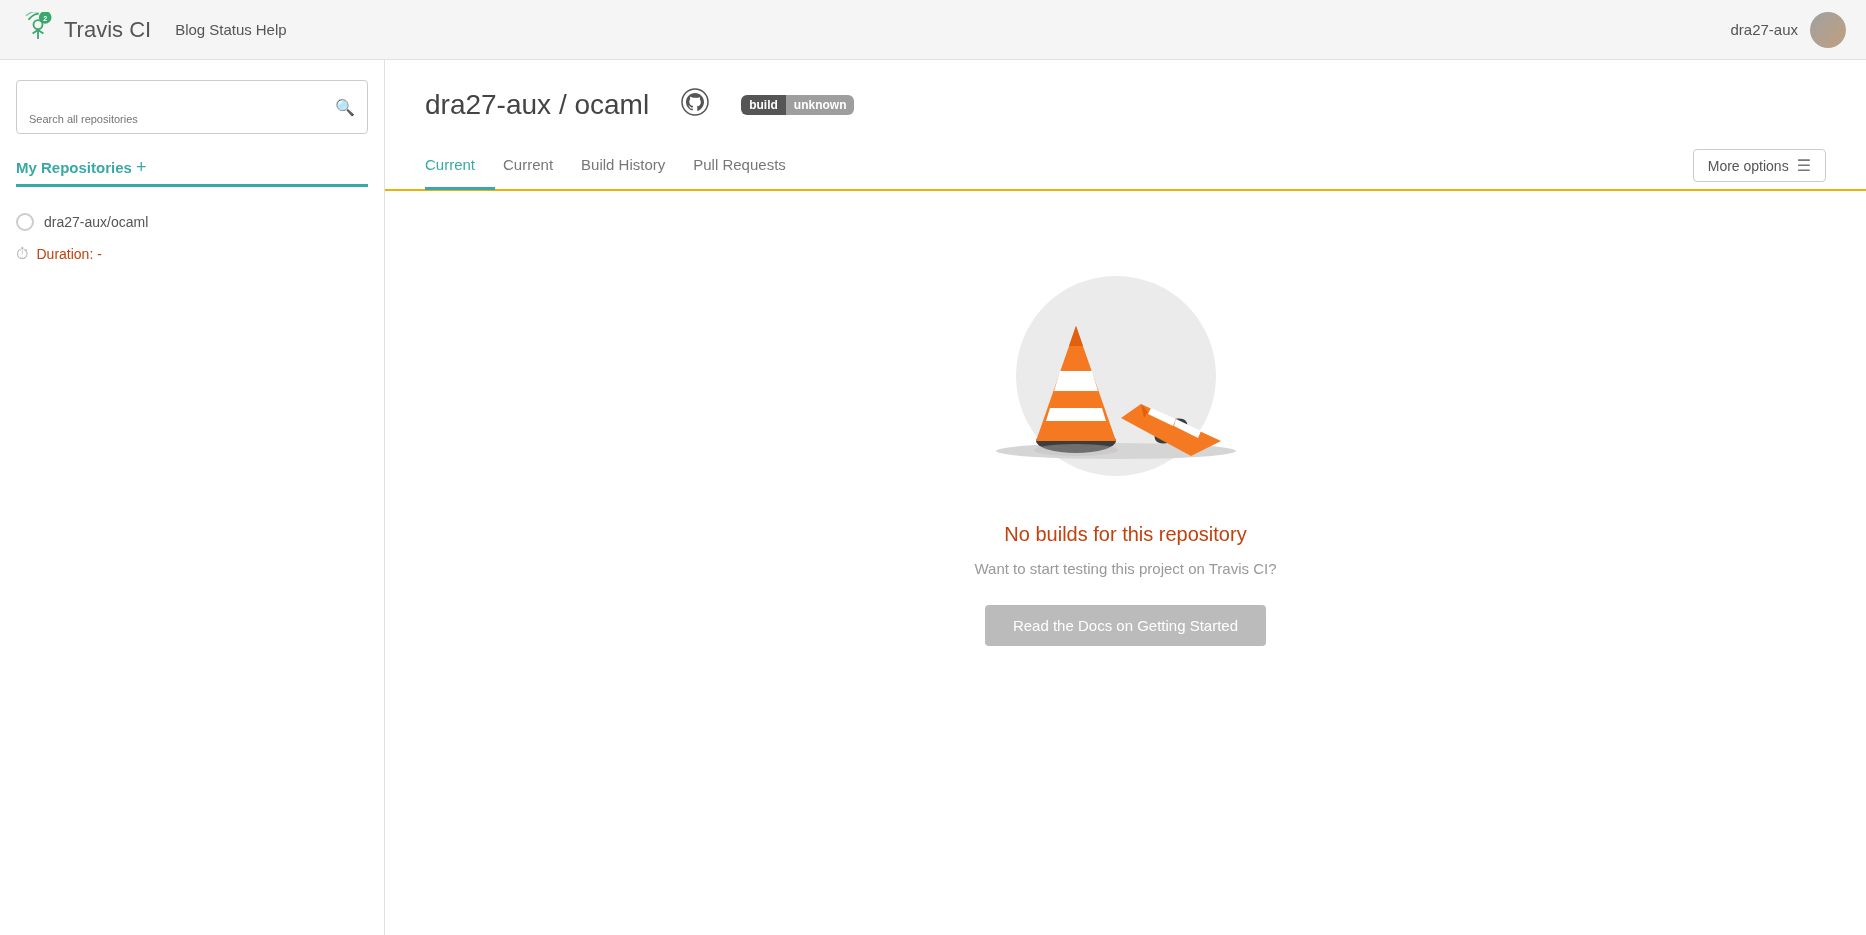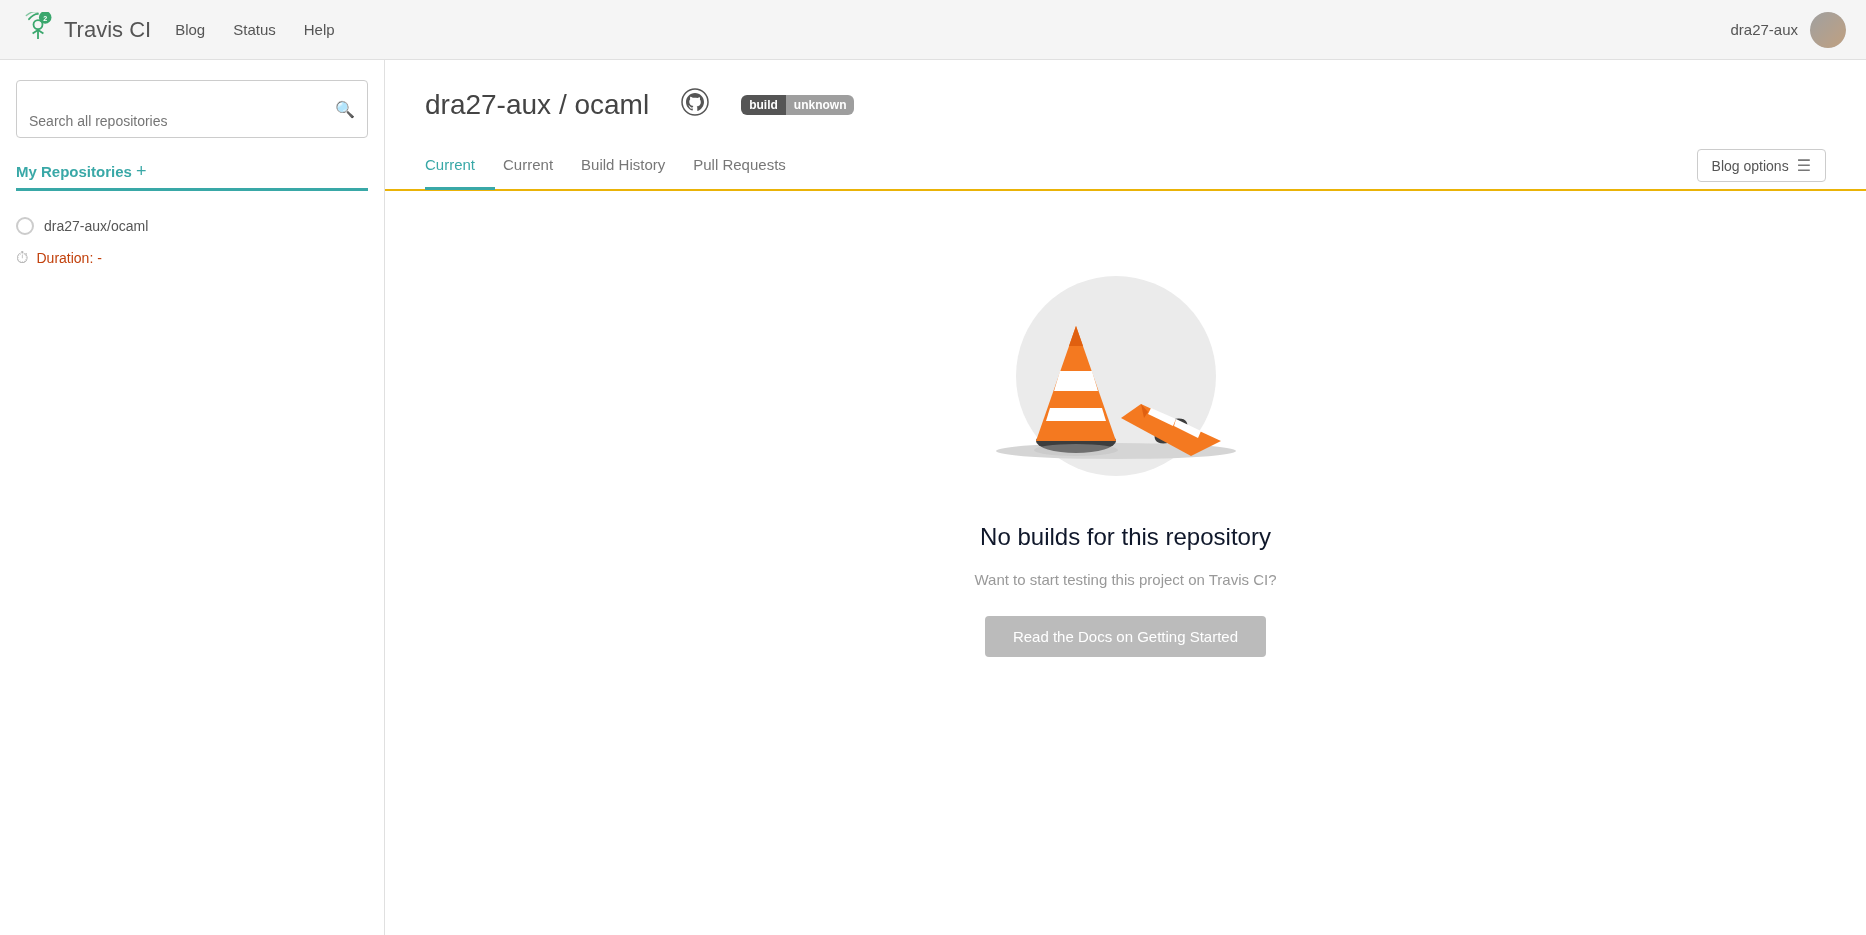--- a/index.html
+++ b/index.html
@@ -24,21 +24,21 @@
       font-size: 22px;
       font-weight: 300;
       color: #555;
     }
     .travis-icon {
       width: 36px;
       height: 36px;
     }
     .topnav-links {
       display: flex;
-      gap: 28px;
+      gap: 4px;
       flex: 1;
     }
     .topnav-links a {
       color: #555;
       text-decoration: none;
       font-size: 15px;
     }
     .topnav-right {
       display: flex;
       align-items: center;
@@ -86,21 +86,21 @@
       border: 1px solid #ccc;
       border-radius: 4px;
       padding: 8px 12px;
       background: #fff;
       margin-bottom: 24px;
     }
     .search-box input {
       border: none;
       outline: none;
       flex: 1;
-      font-size: 14px;
+      font-size: 11px;
       color: #999;
       background: transparent;
       margin-top: 24px;
     }
     .search-icon-svg {
       color: #aaa;
       font-size: 16px;
     }
     .my-repos-header {
       display: flex;
@@ -250,24 +250,24 @@
       align-items: center;
       justify-content: center;
       padding: 60px 20px 40px;
     }
     .construction-illustration {
       width: 300px;
       height: 240px;
       margin-bottom: 32px;
     }
     .empty-title {
-      font-size: 24px;
+      font-size: 20px;
       font-weight: 300;
-      color: #0f172a;
-      margin-bottom: 20px;
+      color: #c2410c;
+      margin-bottom: 14px;
     }
     .empty-subtitle {
       font-size: 15px;
       color: #999;
       margin-bottom: 28px;
     }
     .docs-btn {
       background: #bbb;
       color: #fff;
       border: none;
@@ -356,21 +356,21 @@
       </div>
     </div>
 
     <div class="tabs">
       <a class="tab active">Current</a>
       <a class="tab">Current</a>
       <a class="tab">Build History</a>
       <a class="tab">Pull Requests</a>
       <div class="tab-spacer"></div>
       <button class="more-options-btn">
-        <span>Blog options</span>
+        <span>More options</span>
         <span class="hamburger-icon">☰</span>
       </button>
     </div>
 
     <div class="empty-state">
 
       <svg class="construction-illustration" viewBox="0 0 300 230" xmlns="http://www.w3.org/2000/svg">
 
         <circle cx="140" cy="120" r="100" fill="#ebebeb"></circle>
 

